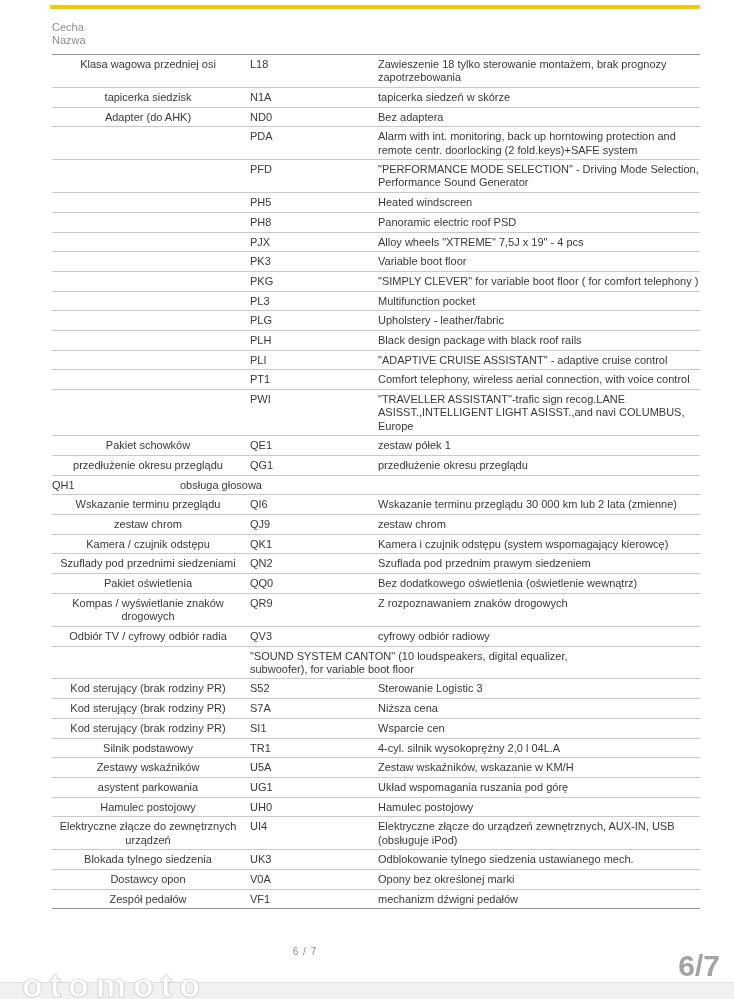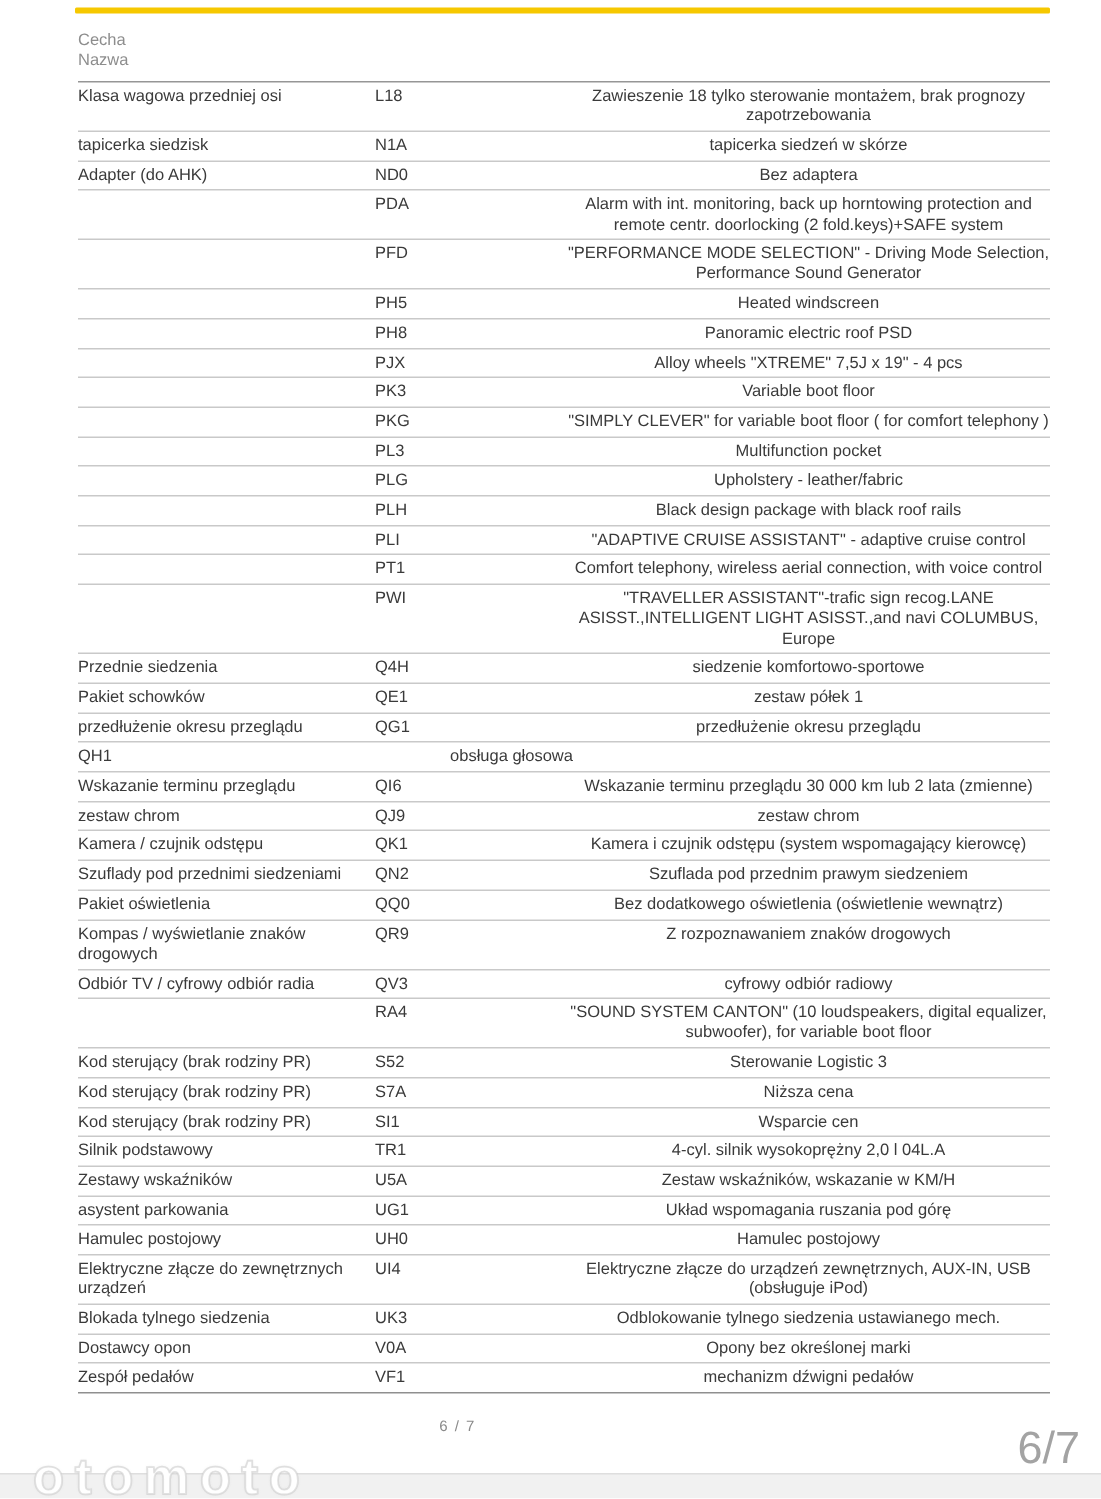--- a/index.html
+++ b/index.html
@@ -36,33 +36,33 @@
   .tbody { border-bottom: 1px solid #8f8f8f; }
 
   .row {
     display: flex;
     border-top: 1px solid #c9c9c9;
     font-size: 11px;
     line-height: 13.2px;
     padding: 3px 0 2.5px 0;
   }
   .row:first-child { border-top-color: #969696; }
-  .c1 { width: 192px; padding-right: 6px; }
+  .c1 { width: 192px; padding-right: 6px; text-align: center; }
   .c2 { width: 122px; padding-right: 6px; }
-  .c3 { width: 322px; text-align: center; }
+  .c3 { width: 322px; }
 
   .page-indicator-small {
     position: absolute; top: 946px; left: 0; width: 610px;
     text-align: center;
     font-size: 10px; color: #8a8a8a; letter-spacing: 1px;
   }
   .page-indicator-large {
     position: absolute; top: 950px; right: 14px;
     font-size: 30px; color: #a3a3a3; line-height: 32px;
-    font-weight: 400;
+    font-weight: 700;
   }
   .footer-bar {
     position: absolute; bottom: 0; left: 0;
     width: 734px; height: 16px;
     background: #f1f1f1;
     border-top: 1px solid #dedede;
   }
   .watermark {
     position: absolute; left: 22px; bottom: -6px;
     font-size: 34px; font-weight: bold; letter-spacing: 7px;
@@ -175,25 +175,20 @@
     <div class="c2">PT1</div>
     <div class="c3">Comfort telephony, wireless aerial  connection, with voice control</div>
   </div>
 
   <div class="row">
     <div class="c1"></div>
     <div class="c2">PWI</div>
     <div class="c3">"TRAVELLER ASSISTANT"-trafic sign  recog.LANE ASISST.,INTELLIGENT LIGHT  ASISST.,and navi COLUMBUS, Europe</div>
   </div>
 
-  <div class="row">
-    <div class="c1">Przednie siedzenia</div>
-    <div class="c2">Q4H</div>
-    <div class="c3">siedzenie komfortowo-sportowe</div>
-  </div>
 
   <div class="row">
     <div class="c1">Pakiet schowków</div>
     <div class="c2">QE1</div>
     <div class="c3">zestaw półek 1</div>
   </div>
 
   <div class="row">
     <div class="c1">przedłużenie okresu przeglądu</div>
     <div class="c2">QG1</div>
@@ -242,21 +237,20 @@
   </div>
 
   <div class="row">
     <div class="c1">Odbiór TV / cyfrowy odbiór radia</div>
     <div class="c2">QV3</div>
     <div class="c3">cyfrowy odbiór radiowy</div>
   </div>
 
   <div class="row">
     <div class="c1"></div>
-    <div class="c2">RA4</div>
     <div class="c3">"SOUND SYSTEM CANTON" (10 loudspeakers,  digital equalizer, subwoofer), for  variable boot floor</div>
   </div>
 
   <div class="row">
     <div class="c1">Kod sterujący (brak rodziny PR)</div>
     <div class="c2">S52</div>
     <div class="c3">Sterowanie Logistic 3</div>
   </div>
 
   <div class="row">

